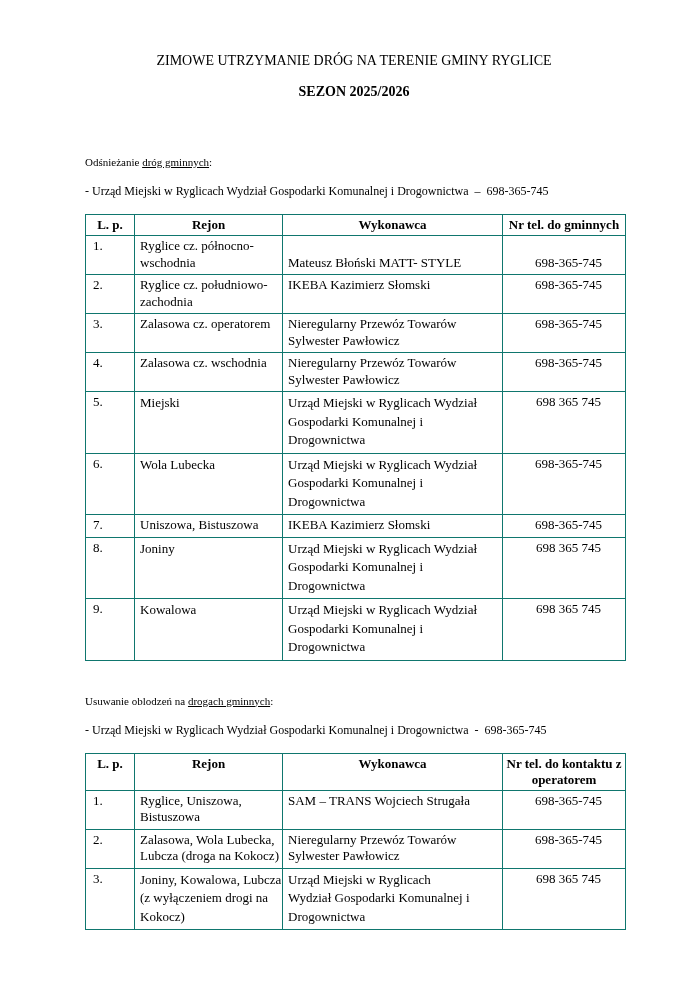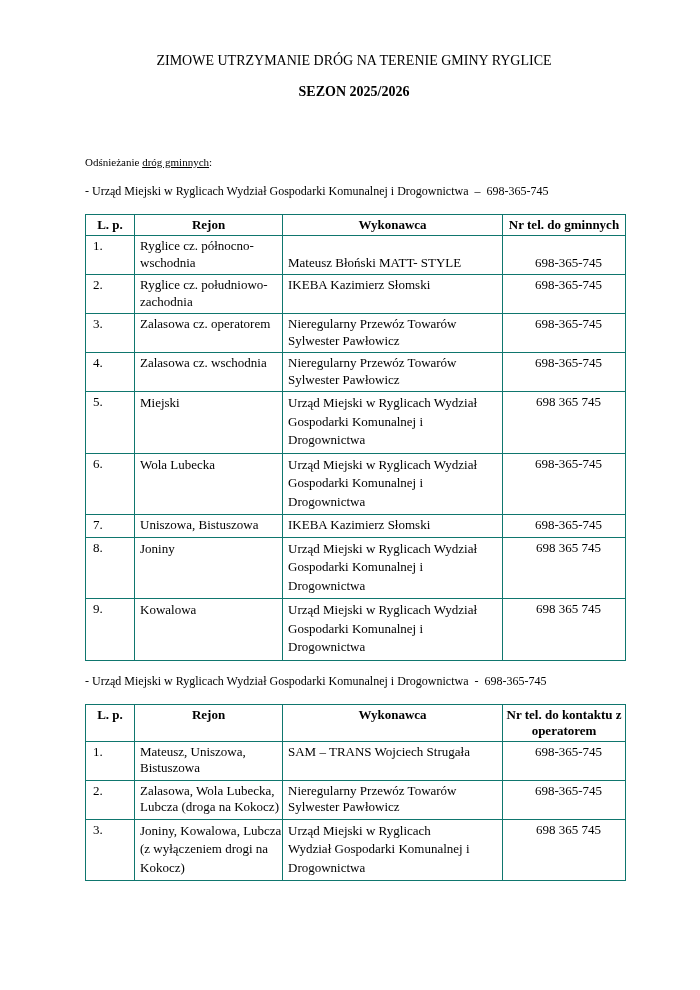--- a/index.html
+++ b/index.html
@@ -171,20 +171,21 @@
           <td class="wyk">Urząd Miejski w Ryglicach Wydział
 Gospodarki Komunalnej i
 Drogownictwa</td>
           <td class="tel">698 365 745</td>
         </tr>
       </tbody>
     </table>
   </div>
 
   <div class="section sec2">
+    <div class="section-heading"><span>Usuwanie oblodzeń na </span><span class="u">drogach gminnych</span><span>:</span></div>
     <div class="intro-line">- Urząd Miejski w Ryglicach Wydział Gospodarki Komunalnej i Drogownictwa  -  698-365-745</div>
 
     <table class="maint-table">
       <colgroup>
           <col class="c-lp">
           <col class="c-rej">
           <col class="c-wyk">
           <col class="c-tel">
         </colgroup>
       <thead>
@@ -192,21 +193,21 @@
           <th>L. p.</th>
           <th>Rejon</th>
           <th>Wykonawca</th>
           <th>Nr tel. do kontaktu z
 operatorem</th>
         </tr>
       </thead>
       <tbody>
         <tr>
           <td class="lp">1.</td>
-          <td class="rejon">Mateusz, Uniszowa,
+          <td class="rejon">Ryglice, Uniszowa,
 Bistuszowa</td>
           <td class="wyk">SAM – TRANS Wojciech Strugała</td>
           <td class="tel">698-365-745</td>
         </tr>
         <tr>
           <td class="lp">2.</td>
           <td class="rejon">Zalasowa, Wola Lubecka,
 Lubcza (droga na Kokocz)</td>
           <td class="wyk">Nieregularny Przewóz Towarów
 Sylwester Pawłowicz</td>

